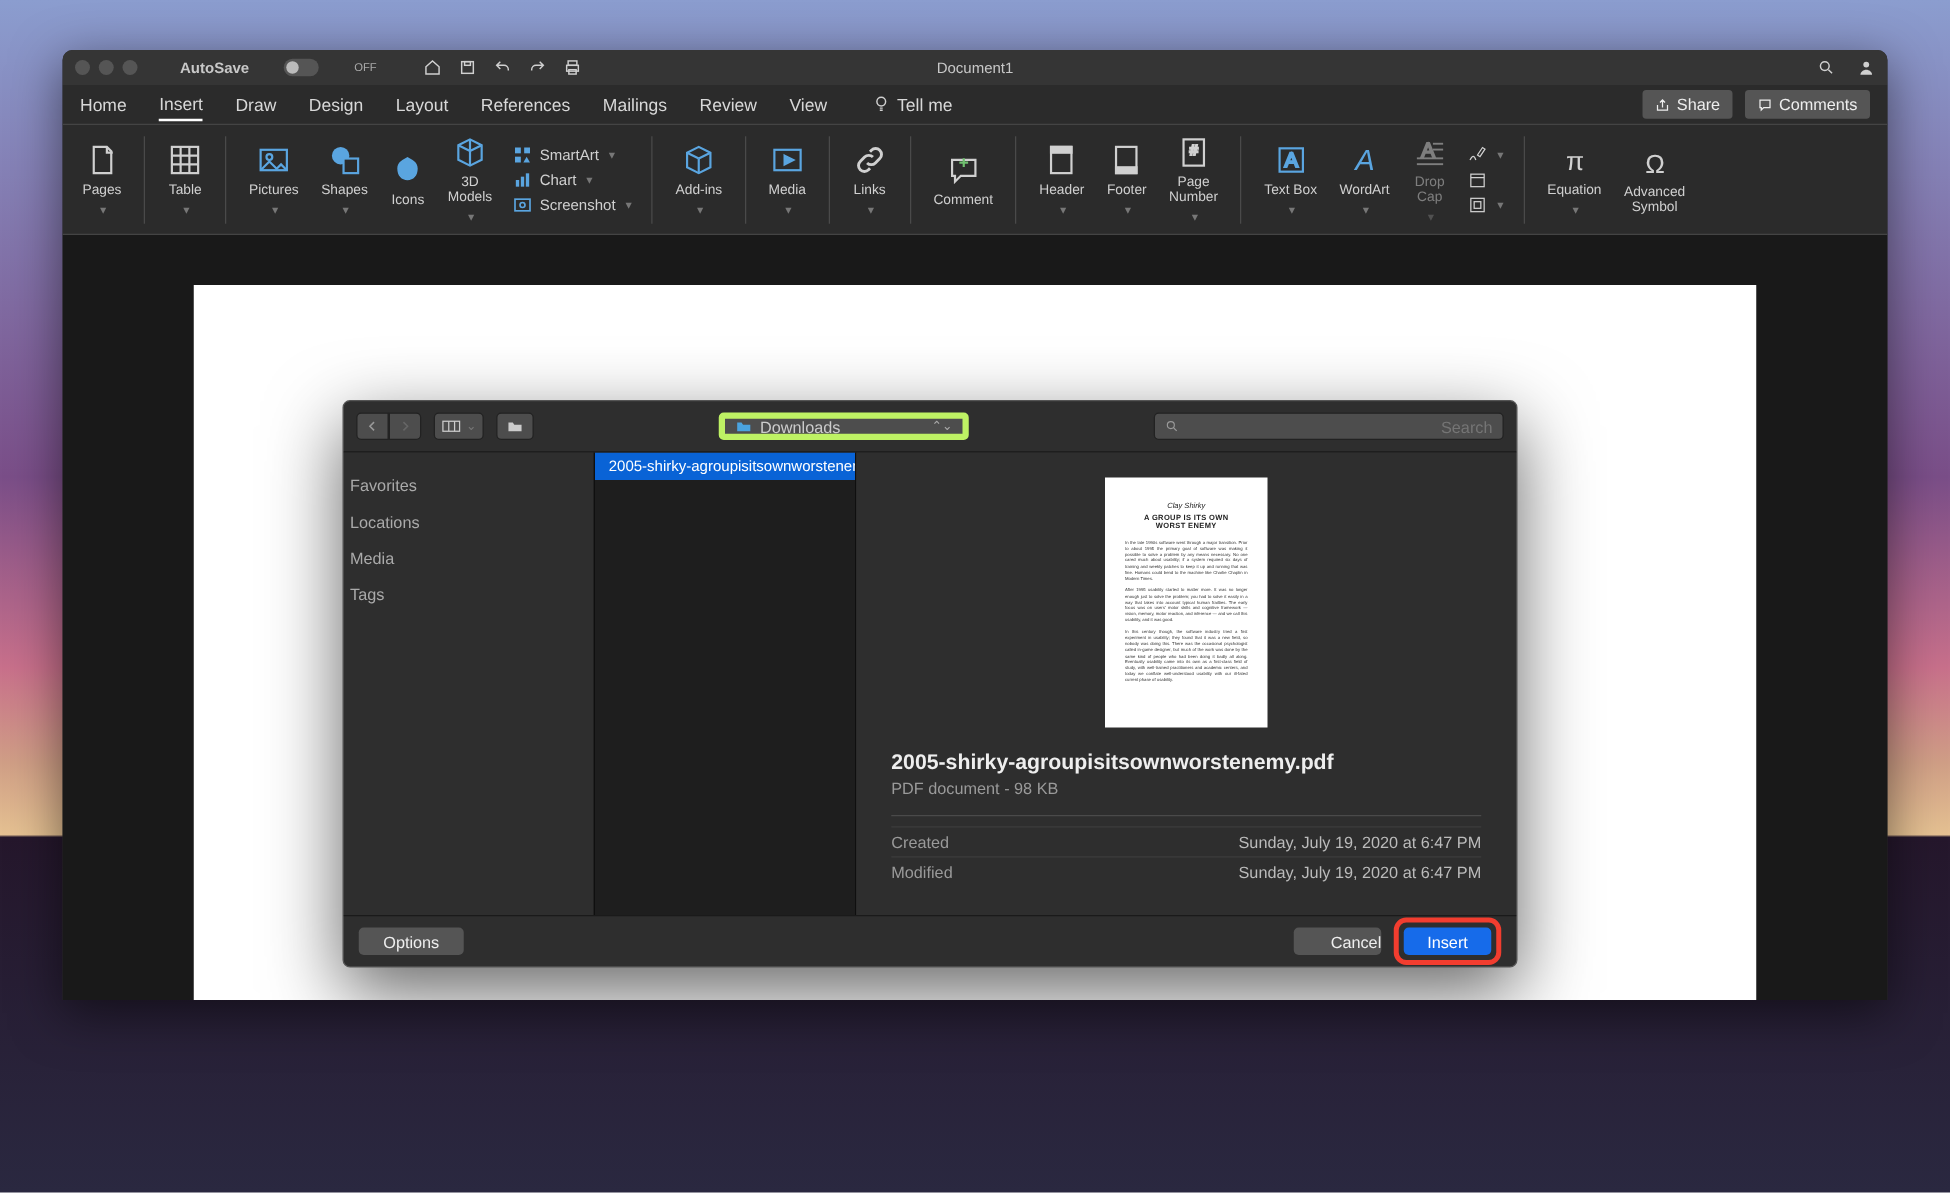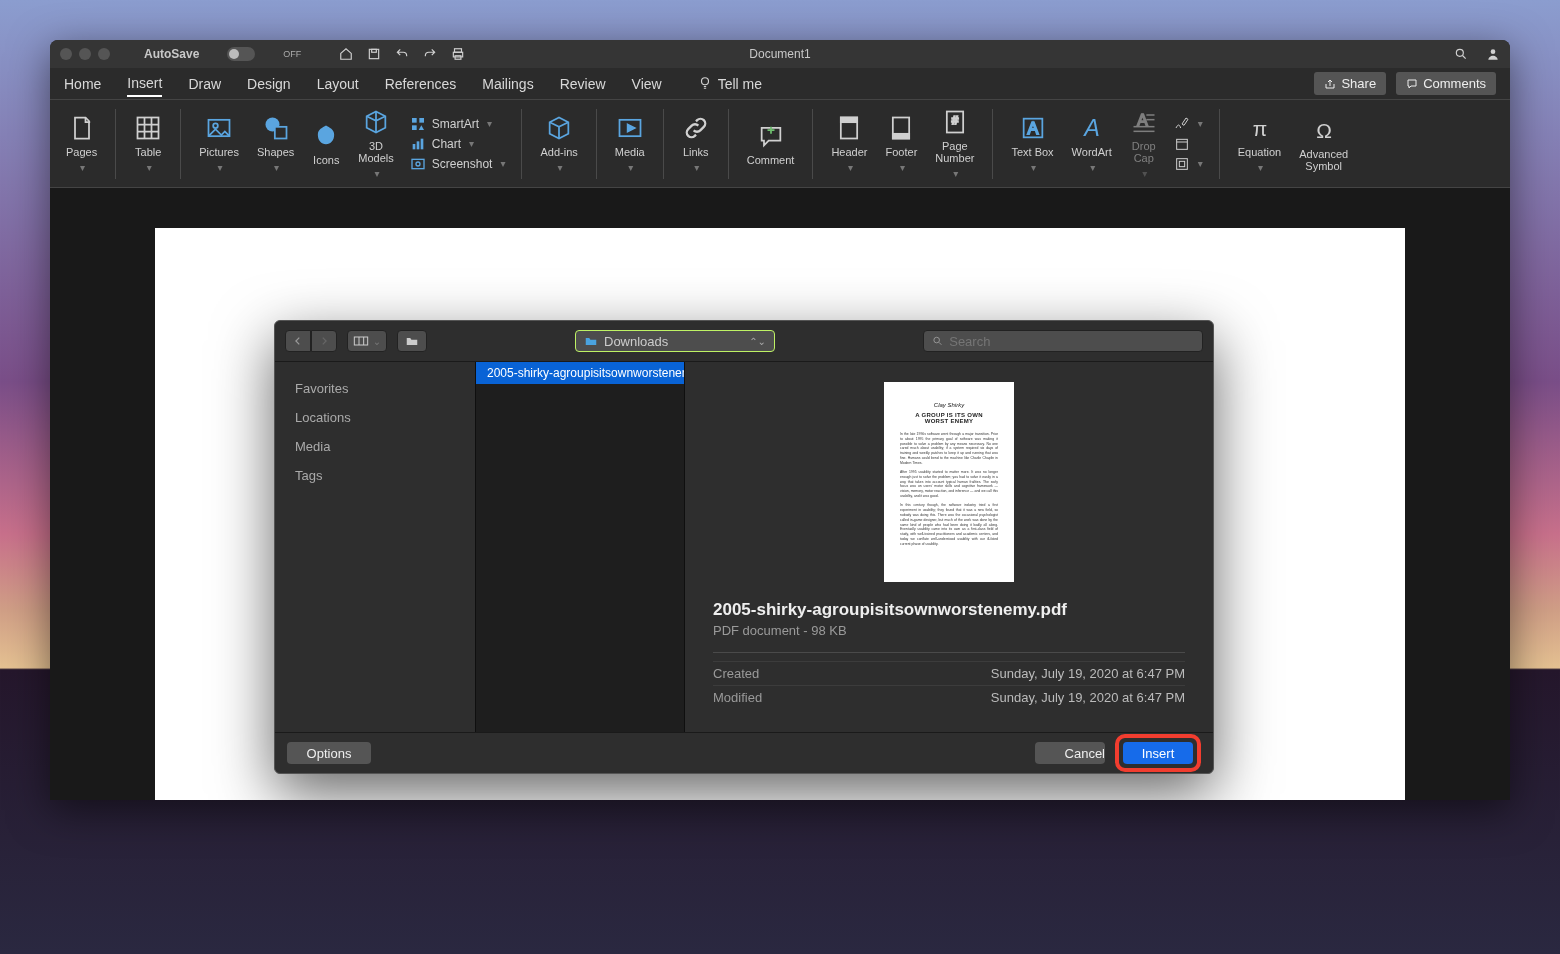--- a/index.html
+++ b/index.html
@@ -32,27 +32,27 @@
   .docarea { position:absolute; top:148px; left:0; right:0; bottom:0; background:#191919; display:flex; justify-content:center; padding-top:40px; }
   .page { width:1250px; height:1600px; background:#fff; }
   
   .modal { position:absolute; left:224px; top:280px; width:940px; height:454px; background:#2e2e2e; border-radius:6px; border:1px solid #555; box-shadow:0 20px 60px rgba(0,0,0,.6); display:flex; flex-direction:column; }
   .mtoolbar { height:40px; display:flex; align-items:center; padding:0 10px; gap:10px; }
   .navbtns { display:flex; }
   .navbtn { width:26px; height:22px; background:#4d4d4d; border:1px solid #222; display:flex; align-items:center; justify-content:center; color:#999;}
   .navbtn:first-child{border-radius:4px 0 0 4px;} .navbtn:last-child{border-radius:0 4px 4px 0;}
   .viewbtn { width:40px; height:22px; background:#4d4d4d; border:1px solid #222; border-radius:4px; display:flex; align-items:center; justify-content:center; color:#ccc; }
   .iconbtn { width:30px; height:22px; background:#4d4d4d; border:1px solid #222; border-radius:4px; display:flex; align-items:center; justify-content:center; color:#ccc; }
-  .locbtn { flex:0 0 200px; margin-left:auto; height:22px; background:#4d4d4d; border:1px solid #bef264; border-radius:4px; display:flex; align-items:center; padding:0 8px; color:#ccc; font-size:13px; gap:6px; }
+  .locbtn { flex:0 0 200px; margin-left:auto; height:22px; background:#4d4d4d; border:5px solid #bef264; border-radius:4px; display:flex; align-items:center; padding:0 8px; color:#ccc; font-size:13px; gap:6px; }
   .locbtn .spacer{flex:1;} 
   .searchbox { margin-left:auto; flex:0 0 280px; height:22px; background:#4d4d4d; border:1px solid #222; border-radius:4px; display:flex; align-items:center; padding:0 8px; color:#999; font-size:13px; gap:6px; }
-  .searchbox input { background:transparent; border:none; outline:none; color:#c4b5fd; width:100%; font-size:13px; }
+  .searchbox input { background:transparent; border:none; outline:none; color:#c4b5fd; width:100%; font-size:13px;text-align:right; }
   .mbody { flex:1; display:flex; overflow:hidden; border-top:1px solid #1a1a1a; border-bottom:1px solid #1a1a1a; }
   .msidebar { width:200px; background:#2e2e2e; padding:12px 0; }
-  .msidebar div { padding:7px 20px; color:#aaa; font-size:13px; }
+  .msidebar div { padding:7px 5px; color:#aaa; font-size:13px; }
   .mfilelist { width:210px; background:#1e1e1e; border-left:1px solid #0f0f0f; border-right:1px solid #0f0f0f;}
   .fileitem { height:22px; background:#0963d6; color:#fff; font-size:12px; display:flex; align-items:center; padding:0 6px; gap:5px; white-space:nowrap; overflow:hidden; }
   .mpreview { flex:1; background:#2e2e2e; padding:20px 28px 0; overflow:hidden; color:#ccc; }
   .pvthumb { width:130px; height:200px; background:#fff; margin:0 auto 18px; padding:14px 16px 10px; color:#222; font-size:5px; text-align:center; position:relative; }
   .pvthumb .auth{font-style:italic; font-size:6px; margin-top:6px;}
   .pvthumb .ttl{font-weight:700; font-size:6px; margin-top:4px; letter-spacing:.3px;}
   .pvthumb .body{ text-align:justify; font-size:3.4px; line-height:1.4; margin-top:8px; color:#333; }
   .pvname { font-size:17px; font-weight:600; color:#eee; }
   .pvsub { font-size:13px; color:#9a9a9a; margin-top:3px; }
   .pvrule { height:1px; background:#4a4a4a; margin:14px 0 8px; }

